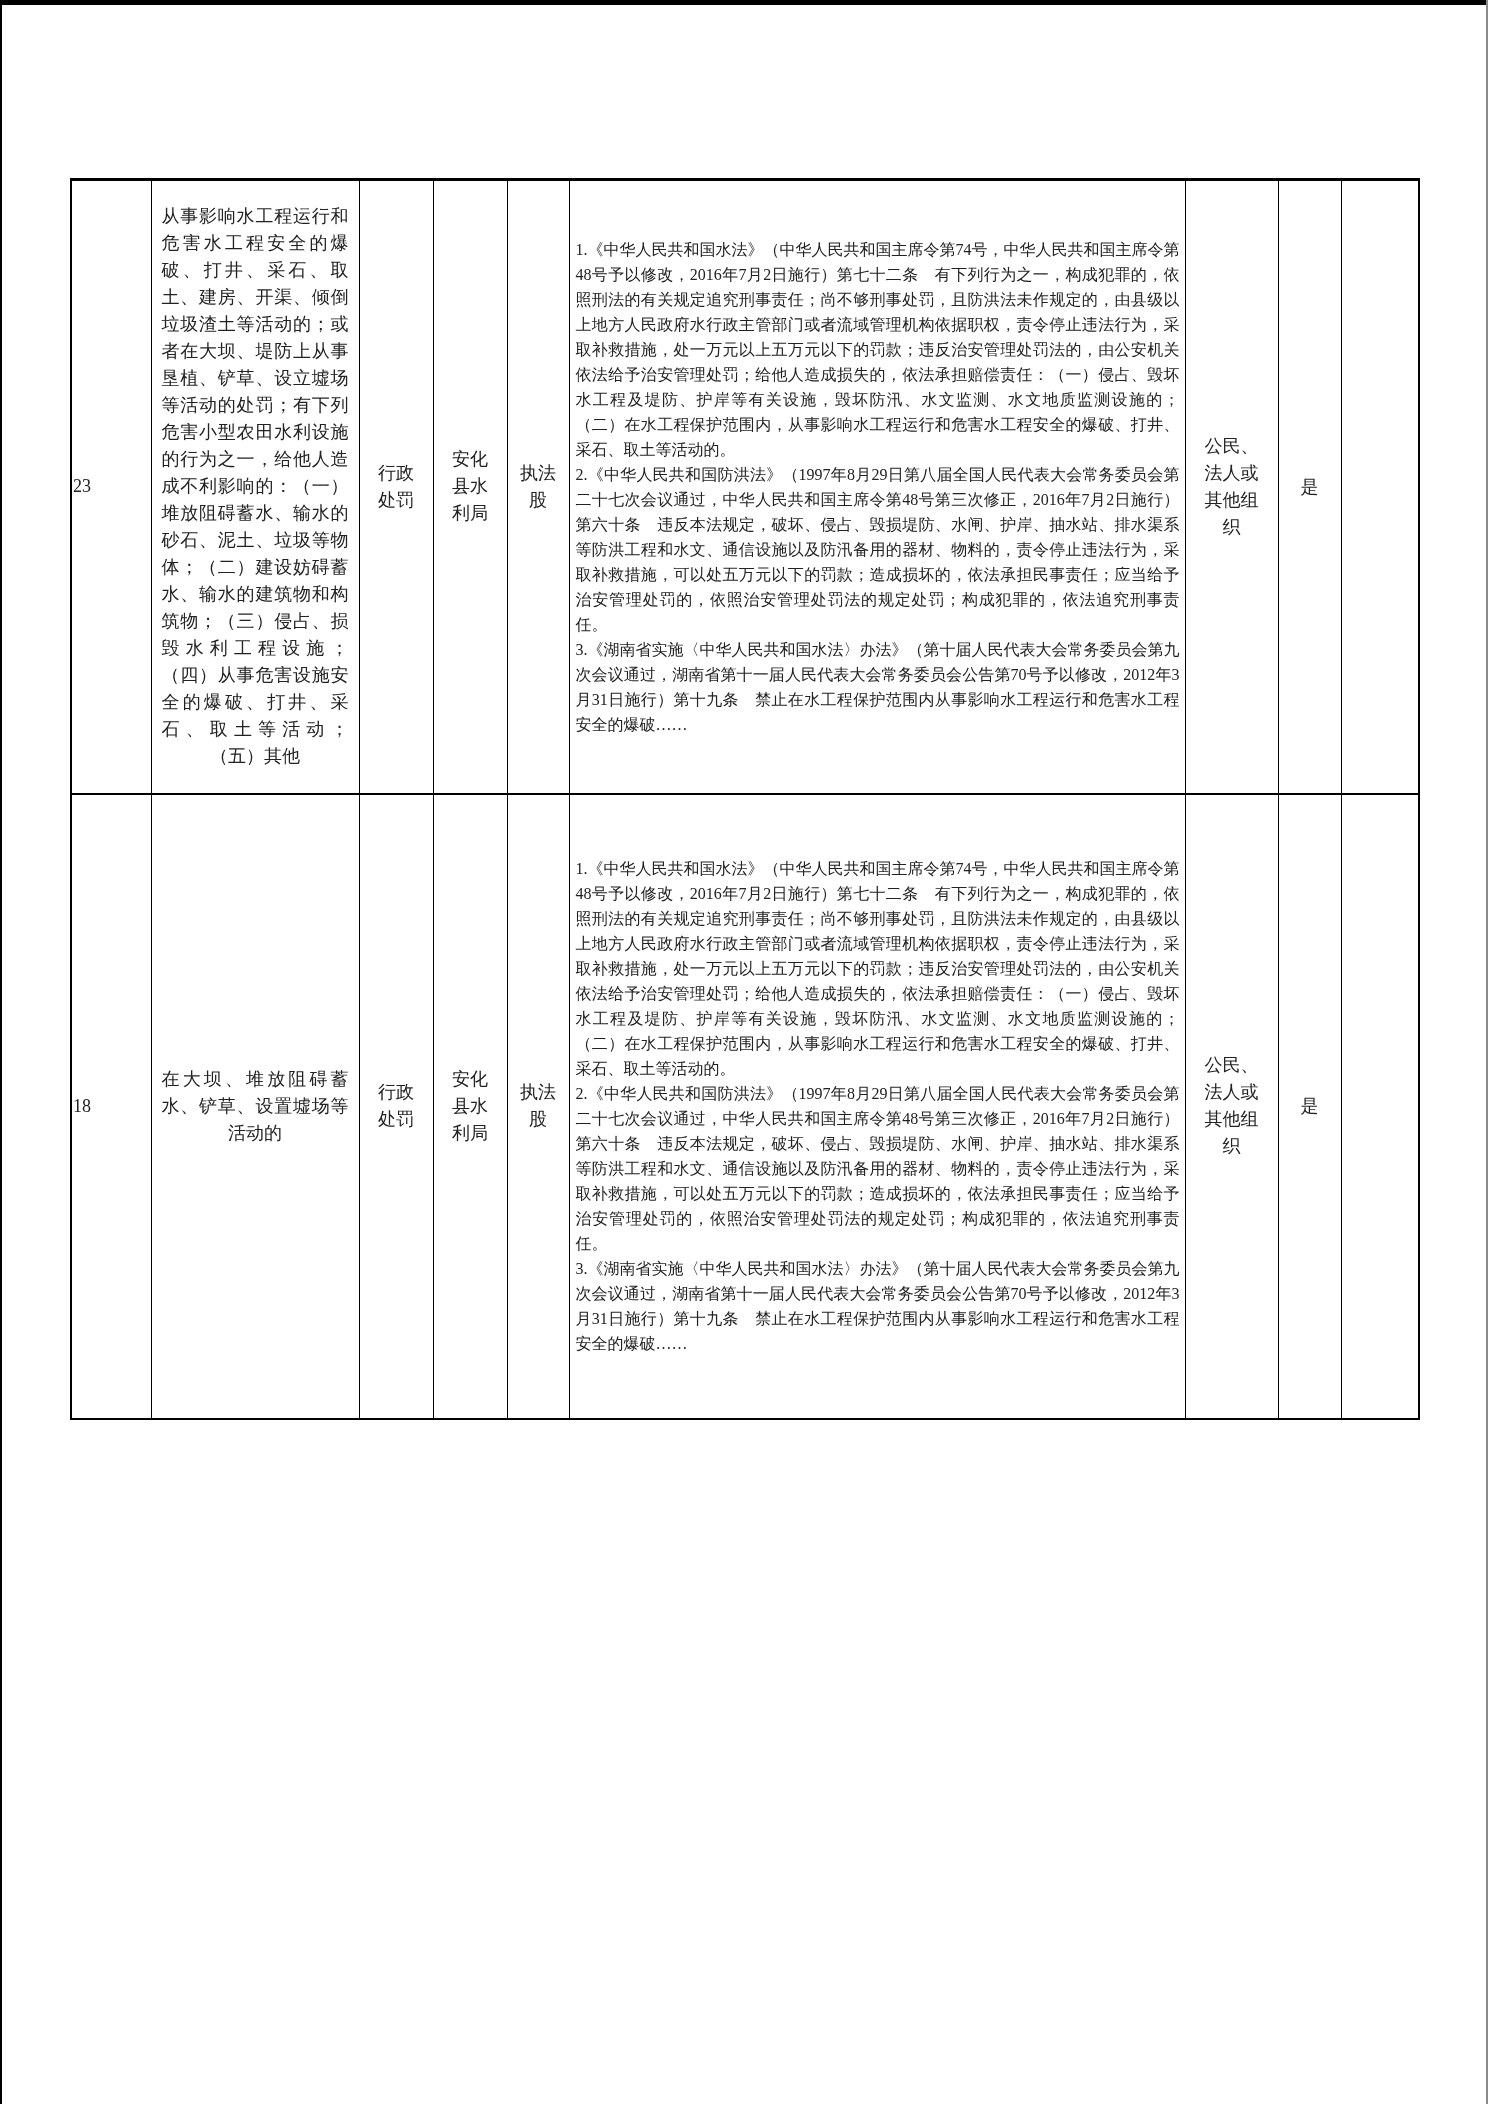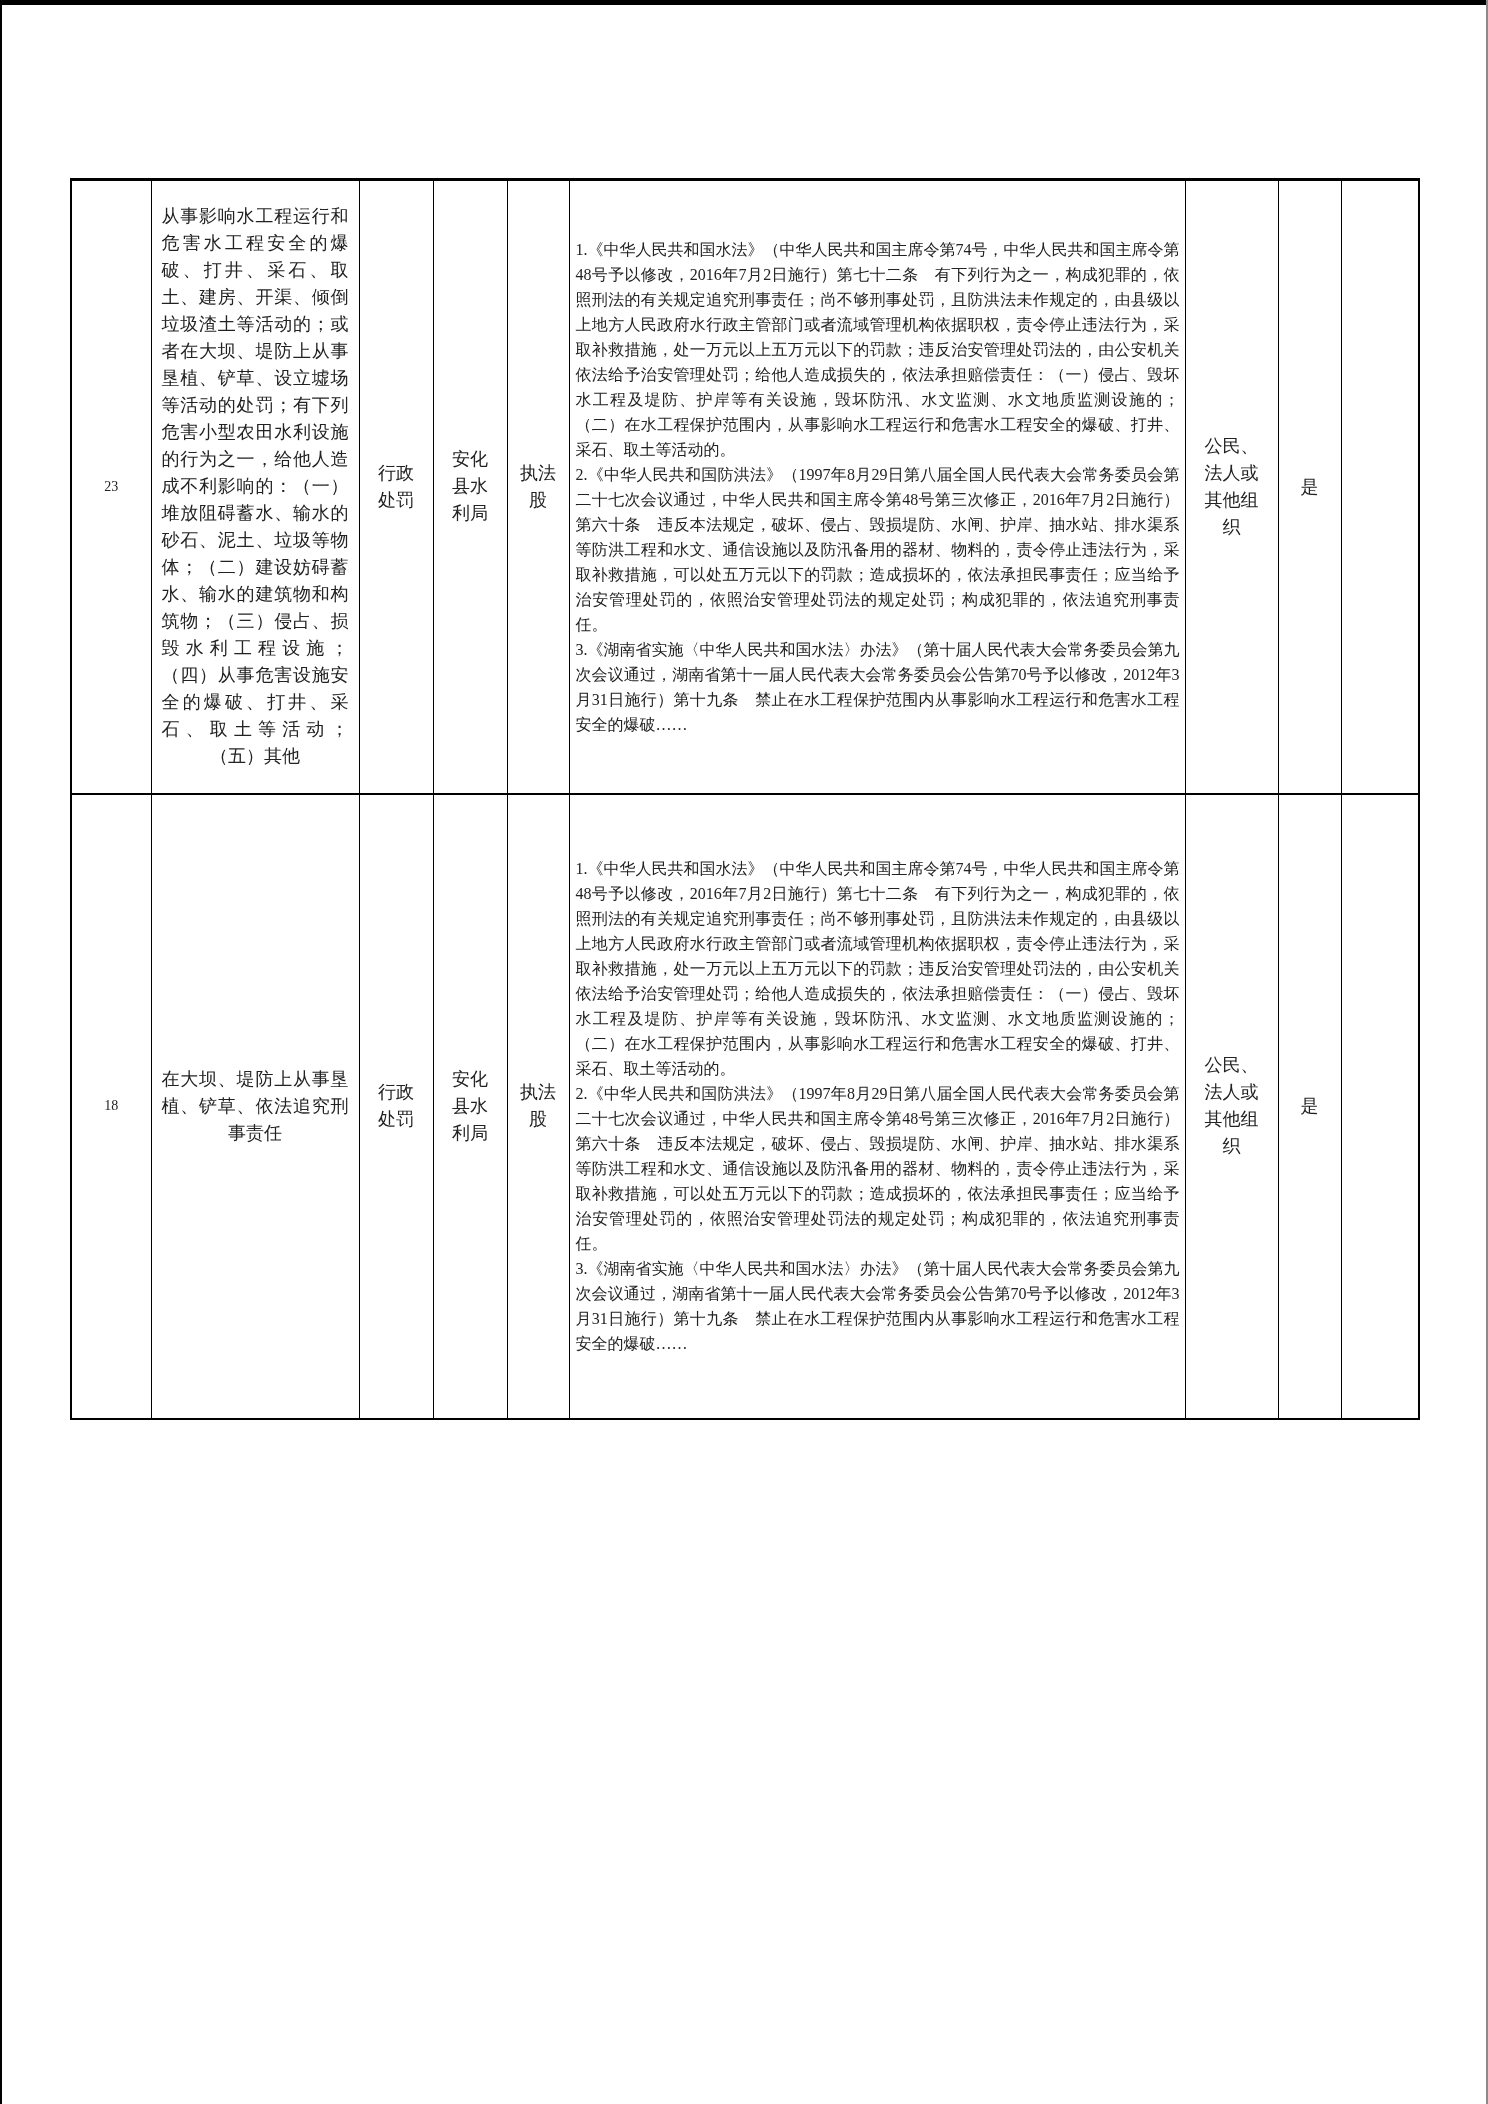--- a/index.html
+++ b/index.html
@@ -22,21 +22,21 @@
     border-top:2px solid #000;border-bottom:2px solid #000;
     vertical-align:middle;overflow:hidden;
   }
   tr.hdr{height:80px;}
   tr.r1{height:614px;}
   tr.r2{height:625px;}
   th.h{
     font-size:19px;font-weight:bold;text-align:center;line-height:26px;
     padding:2px 6px;color:#000;
   }
-  td.seq{font-size:14px;text-align:center;color:#222;}
+  td.seq{font-size:18px;color:#222;}
   td.name{
     font-size:18px;line-height:27px;text-align:justify;text-align-last:center;
     padding:4px 10px;color:#222;
   }
   td.small{
     font-size:18px;line-height:27px;text-align:center;padding:2px 12px;color:#222;
   }
   td.basis{
     font-size:16px;line-height:25px;text-align:justify;text-align-last:left;
     padding:3px 5px 3px 6px;vertical-align:middle;color:#222;
@@ -81,21 +81,21 @@
       <div class="law">2.《中华人民共和国防洪法》（1997年8月29日第八届全国人民代表大会常务委员会第二十七次会议通过，中华人民共和国主席令第48号第三次修正，2016年7月2日施行）第六十条　违反本法规定，破坏、侵占、毁损堤防、水闸、护岸、抽水站、排水渠系等防洪工程和水文、通信设施以及防汛备用的器材、物料的，责令停止违法行为，采取补救措施，可以处五万元以下的罚款；造成损坏的，依法承担民事责任；应当给予治安管理处罚的，依照治安管理处罚法的规定处罚；构成犯罪的，依法追究刑事责任。</div>
       <div class="law">3.《湖南省实施〈中华人民共和国水法〉办法》（第十届人民代表大会常务委员会第九次会议通过，湖南省第十一届人民代表大会常务委员会公告第70号予以修改，2012年3月31日施行）第十九条　禁止在水工程保护范围内从事影响水工程运行和危害水工程安全的爆破……</div>
     </td>
     <td class="target">公民、法人或其他组织</td>
     <td class="yn">是</td>
     <td class="remark"></td>
   </tr>
 
   <tr class="r2">
     <td class="seq">18</td>
-    <td class="name">在大坝、堤防上从事垦植、铲草、依法追究刑事责任</td>
+    <td class="name">在大坝、堆放阻碍蓄水、铲草、设置墟场等活动的</td>
     <td class="small">行政处罚</td>
     <td class="small">安化县水利局</td>
     <td class="small">执法股</td>
     <td class="basis">
       <div class="law">1.《中华人民共和国水法》（中华人民共和国主席令第74号，中华人民共和国主席令第48号予以修改，2016年7月2日施行）第七十二条　有下列行为之一，构成犯罪的，依照刑法的有关规定追究刑事责任；尚不够刑事处罚，且防洪法未作规定的，由县级以上地方人民政府水行政主管部门或者流域管理机构依据职权，责令停止违法行为，采取补救措施，处一万元以上五万元以下的罚款；违反治安管理处罚法的，由公安机关依法给予治安管理处罚；给他人造成损失的，依法承担赔偿责任：（一）侵占、毁坏水工程及堤防、护岸等有关设施，毁坏防汛、水文监测、水文地质监测设施的；（二）在水工程保护范围内，从事影响水工程运行和危害水工程安全的爆破、打井、采石、取土等活动的。</div>
       <div class="law">2.《中华人民共和国防洪法》（1997年8月29日第八届全国人民代表大会常务委员会第二十七次会议通过，中华人民共和国主席令第48号第三次修正，2016年7月2日施行）第六十条　违反本法规定，破坏、侵占、毁损堤防、水闸、护岸、抽水站、排水渠系等防洪工程和水文、通信设施以及防汛备用的器材、物料的，责令停止违法行为，采取补救措施，可以处五万元以下的罚款；造成损坏的，依法承担民事责任；应当给予治安管理处罚的，依照治安管理处罚法的规定处罚；构成犯罪的，依法追究刑事责任。</div>
       <div class="law">3.《湖南省实施〈中华人民共和国水法〉办法》（第十届人民代表大会常务委员会第九次会议通过，湖南省第十一届人民代表大会常务委员会公告第70号予以修改，2012年3月31日施行）第十九条　禁止在水工程保护范围内从事影响水工程运行和危害水工程安全的爆破……</div>
     </td>
     <td class="target">公民、法人或其他组织</td>
     <td class="yn">是</td>

